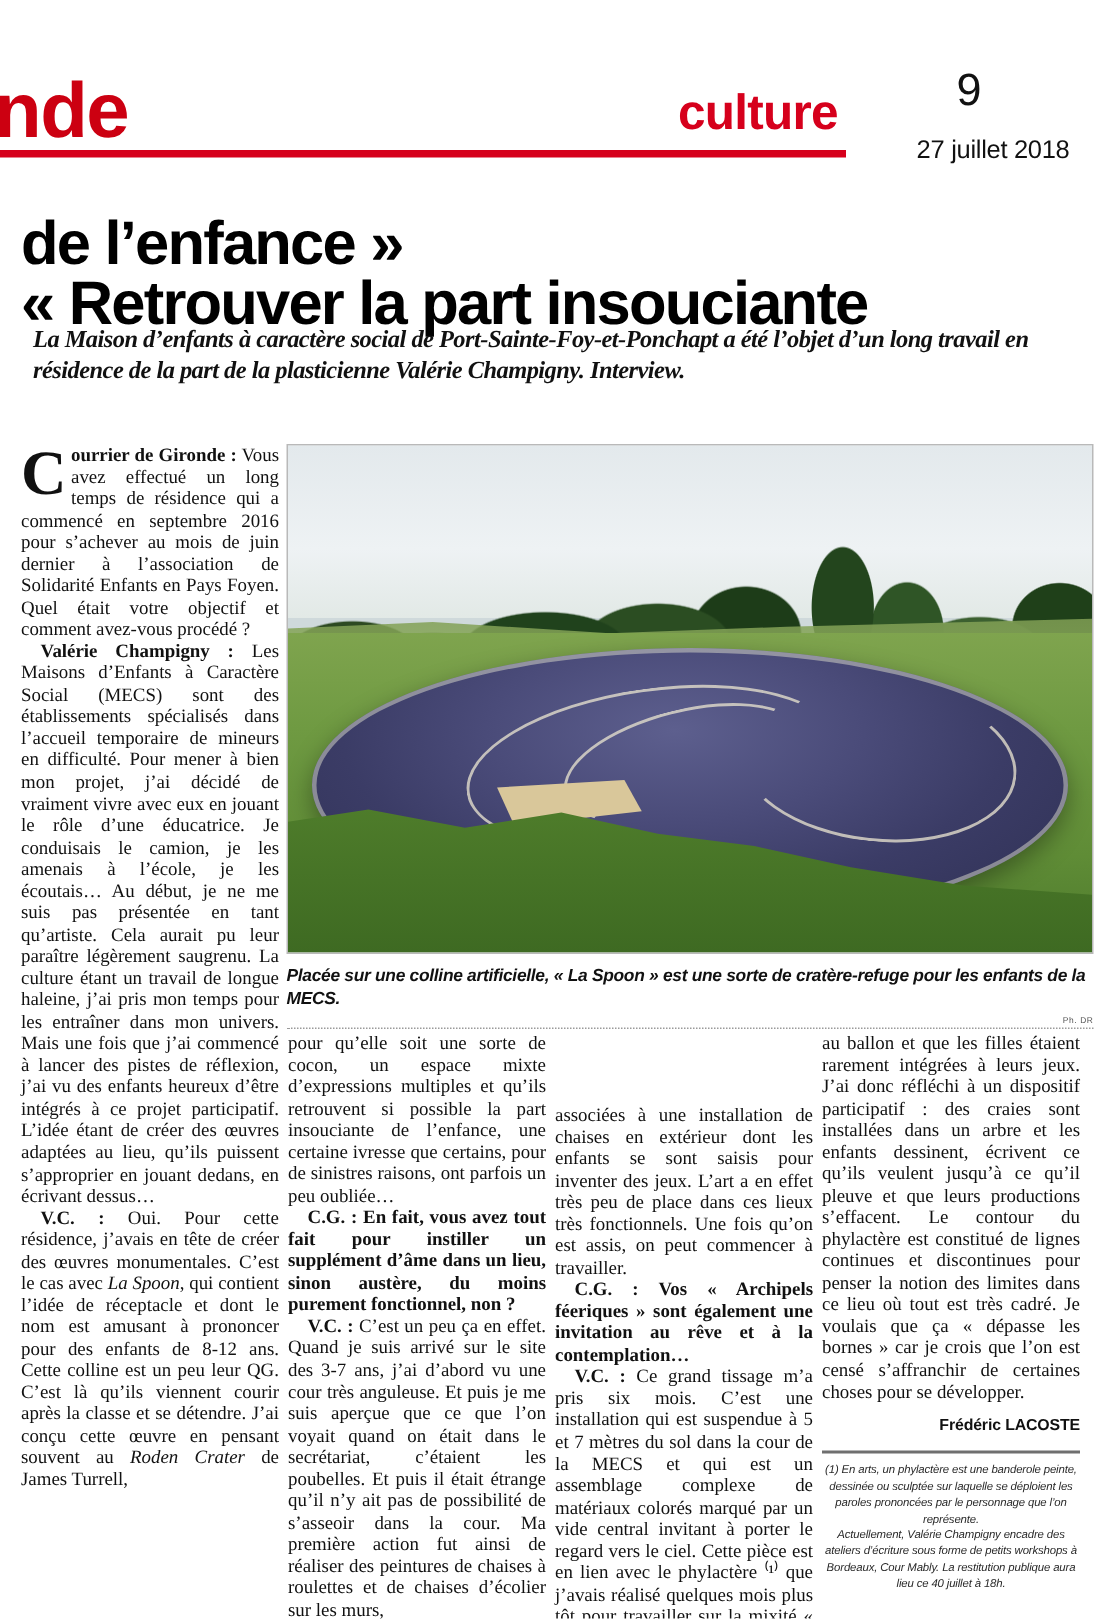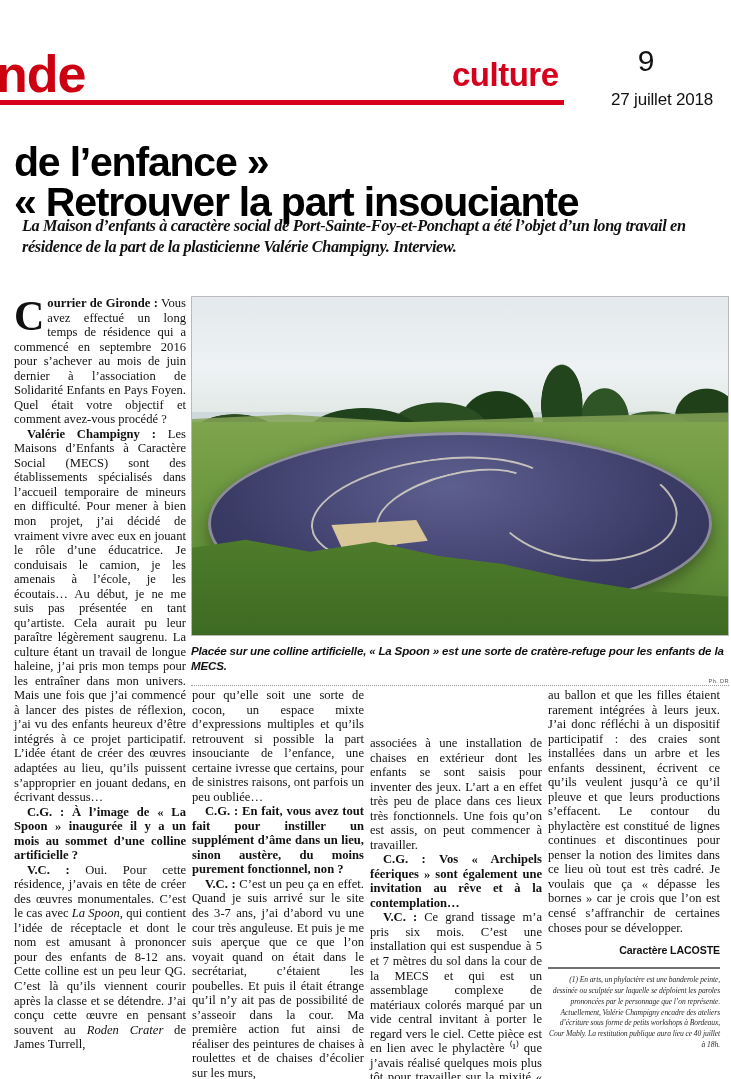--- a/index.html
+++ b/index.html
@@ -153,22 +153,22 @@
     font-weight:bold;padding:2px 3px 0 0;margin-top:1px;
   }
 
   .byline{
     margin-top:9px;text-align:right;
     font-family:"Liberation Sans",sans-serif;font-weight:bold;
     font-size:10.6px;letter-spacing:-0.1px;color:#111;
   }
   .foot-rule{border-top:2px solid #6f6f6f;margin:11px 0 6px 0;width:100%;}
   .footnote{
-    font-family:Liberation Serif, serif;font-style:italic;
-    font-size:7.6px;line-height:1.42;color:#2a2a2a;text-align:right;
+    font-family:Liberation Sans, sans-serif;font-style:italic;
+    font-size:7.6px;line-height:1.42;color:#2a2a2a;text-align:center;
     letter-spacing:-0.1px;
   }
   .footnote p{margin:0;text-indent:0;}
 </style>
 </head>
 <body>
 
 <div id="masthead">
   <div class="mast-word">nde</div>
   <div class="mast-section">culture</div>
@@ -200,37 +200,36 @@
     <div class="grass-fg"></div>
   </div>
   <figcaption id="photo-caption">Placée sur une colline artificielle, « La Spoon » est une sorte de cratère-refuge pour les enfants de la MECS.</figcaption>
   <div id="photo-credit">Ph. DR</div>
   <div id="photo-credit-rule"></div>
 </figure>
 
 <div class="col" id="col1">
   <p class="noind"><span class="dropcap">C</span><span class="qlabel">ourrier de Gironde :</span><span> Vous avez effectué un long temps de résidence qui a commencé en septembre 2016 pour s’achever au mois de juin dernier à l’association de Solidarité Enfants en Pays Foyen. Quel était votre objectif et comment avez-vous procédé ?</span></p>
   <p><span class="qlabel">Valérie Champigny :</span><span> Les Maisons d’Enfants à Caractère Social (MECS) sont des établissements spécialisés dans l’accueil temporaire de mineurs en difficulté. Pour mener à bien mon projet, j’ai décidé de vraiment vivre avec eux en jouant le rôle d’une éducatrice. Je conduisais le camion, je les amenais à l’école, je les écoutais… Au début, je ne me suis pas présentée en tant qu’artiste. Cela aurait pu leur paraître légèrement saugrenu. La culture étant un travail de longue haleine, j’ai pris mon temps pour les entraîner dans mon univers. Mais une fois que j’ai commencé à lancer des pistes de réflexion, j’ai vu des enfants heureux d’être intégrés à ce projet participatif. L’idée étant de créer des œuvres adaptées au lieu, qu’ils puissent s’approprier en jouant dedans, en écrivant dessus…</span></p>
-  <p><span class="qlabel">C.G. :</span><span class="qlabel"> À l’image de « La Spoon » inaugurée il y a un mois au sommet d’une colline artificielle ?</span></p>
   <p><span class="qlabel">V.C. :</span><span> Oui. Pour cette résidence, j’avais en tête de créer des œuvres monumentales. C’est le cas avec </span><span class="ital">La Spoon</span><span>, qui contient l’idée de réceptacle et dont le nom est amusant à prononcer pour des enfants de 8-12 ans. Cette colline est un peu leur QG. C’est là qu’ils viennent courir après la classe et se détendre. J’ai conçu cette œuvre en pensant souvent au </span><span class="ital">Roden Crater</span><span> de James Turrell,</span></p>
 </div>
 
 <div class="col" id="col2">
   <p class="noind">pour qu’elle soit une sorte de cocon, un espace mixte d’expressions multiples et qu’ils retrouvent si possible la part insouciante de l’enfance, une certaine ivresse que certains, pour de sinistres raisons, ont parfois un peu oubliée…</p>
   <p><span class="qlabel">C.G. :</span><span class="qlabel"> En fait, vous avez tout fait pour instiller un supplément d’âme dans un lieu, sinon austère, du moins purement fonctionnel, non ?</span></p>
   <p><span class="qlabel">V.C. :</span><span> C’est un peu ça en effet. Quand je suis arrivé sur le site des 3-7 ans, j’ai d’abord vu une cour très anguleuse. Et puis je me suis aperçue que ce que l’on voyait quand on était dans le secrétariat, c’étaient les poubelles. Et puis il était étrange qu’il n’y ait pas de possibilité de s’asseoir dans la cour. Ma première action fut ainsi de réaliser des peintures de chaises à roulettes et de chaises d’écolier sur les murs,</span></p>
 </div>
 
 <div class="col" id="col3">
   <p class="noind">associées à une installation de chaises en extérieur dont les enfants se sont saisis pour inventer des jeux. L’art a en effet très peu de place dans ces lieux très fonctionnels. Une fois qu’on est assis, on peut commencer à travailler.</p>
   <p><span class="qlabel">C.G. :</span><span class="qlabel"> Vos « Archipels féeriques » sont également une invitation au rêve et à la contemplation…</span></p>
   <p><span class="qlabel">V.C. :</span><span> Ce grand tissage m’a pris six mois. C’est une installation qui est suspendue à 5 et 7 mètres du sol dans la cour de la MECS et qui est un assemblage complexe de matériaux colorés marqué par un vide central invitant à porter le regard vers le ciel. Cette pièce est en lien avec le phylactère ⁽¹⁾ que j’avais réalisé quelques mois plus tôt pour travailler sur la mixité « filles-garçons ». J’avais remarqué que les garçons jouaient souvent</span></p>
 </div>
 
 <div class="col" id="col4">
   <p class="noind">au ballon et que les filles étaient rarement intégrées à leurs jeux. J’ai donc réfléchi à un dispositif participatif : des craies sont installées dans un arbre et les enfants dessinent, écrivent ce qu’ils veulent jusqu’à ce qu’il pleuve et que leurs productions s’effacent. Le contour du phylactère est constitué de lignes continues et discontinues pour penser la notion des limites dans ce lieu où tout est très cadré. Je voulais que ça « dépasse les bornes » car je crois que l’on est censé s’affranchir de certaines choses pour se développer.</p>
-  <div class="byline">Caractère LACOSTE</div>
+  <div class="byline">Frédéric LACOSTE</div>
   <div class="foot-rule"></div>
   <div class="footnote">
     <p>(1) En arts, un phylactère est une banderole peinte, dessinée ou sculptée sur laquelle se déploient les paroles prononcées par le personnage que l’on représente.</p>
     <p>Actuellement, Valérie Champigny encadre des ateliers d’écriture sous forme de petits workshops à Bordeaux, Cour Mably. La restitution publique aura lieu ce 40 juillet à 18h.</p>
   </div>
 </div>
 
 </body></html>

